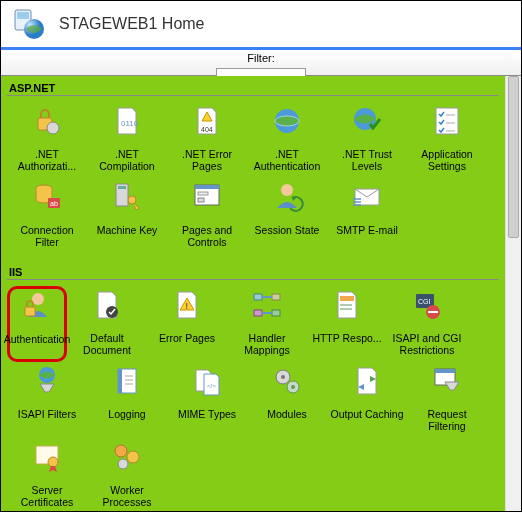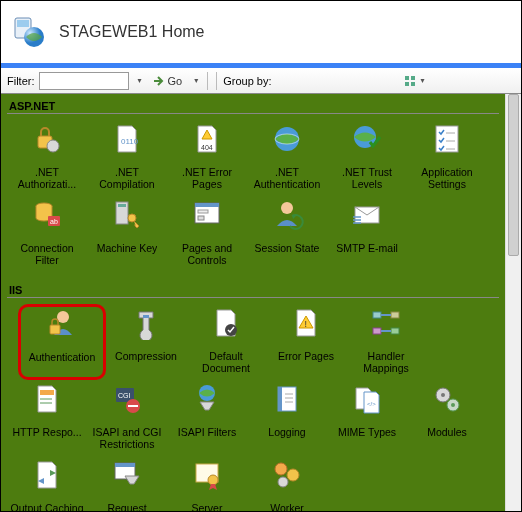--- a/index.html
+++ b/index.html
@@ -11,36 +11,37 @@
   height: 512px;
   border: 1px solid #000;
   overflow: hidden;
   display: flex;
   flex-direction: column;
 }
 .header {
   display: flex;
   align-items: center;
   gap: 10px;
-  padding: 12px 8px;
-  border-bottom: 5px solid #3b82f6;
+  padding: 4px 8px;
+  border-bottom: 3px solid #3b82f6;
 }
 .header-icon {
   width: 40px; height: 38px;
   display: flex; align-items: center; justify-content: center;
 }
 .header-title { font-size: 16px; color: #333; }
 .toolbar {
   display: flex;
   align-items: center;
   gap: 4px;
   padding: 2px 6px;
   border-bottom: 1px solid #888;
   background: linear-gradient(#fff,#f0f0f0);
   height: 26px;
+  flex-direction: column;
 }
 .toolbar-label { color: #000; }
 .toolbar input[type=text] {
   width: 90px; height: 18px;
   border: 1px solid #999;
   padding: 0 3px;
   font-size: 11px;
 }
 .toolbar select {
   height: 19px;
@@ -57,21 +58,21 @@
   cursor: pointer;
   color: #333;
 }
 .tbtn svg { width: 14px; height: 14px; }
 .sep { width: 1px; height: 18px; background: #bbb; margin: 0 2px;}
 .content {
   flex: 1;
   overflow: hidden;
   position: relative;
   padding: 4px 0 0 6px;
-  background: #4d7c0f;
+  background: #84cc16;
 }
 .scrollbar {
   position: absolute; right: 0; top: 0; bottom: 0; width: 16px;
   background: #f0f0f0;
   border-left: 1px solid #ddd;
 }
 .scrollbar::before {
   content: ""; position: absolute; top: 0; left: 2px; right: 2px; height: 160px;
   background: #d0d0d0; border: 1px solid #aaa; border-radius: 2px;
 }
@@ -92,22 +93,21 @@
   display: flex; flex-direction: column; align-items: center;
   text-align: center;
   padding: 2px 2px 6px 2px;
   cursor: pointer;
   gap: 8px;
 }
 .item.highlighted {
   border: 3px solid #d90000;
   border-radius: 10px;
   padding: 0;
-  width: 88px;
-  margin-left: 11px;
+  width: 60px;
 }
 .icon {
   width: 34px; height: 34px;
   display: flex; align-items: center; justify-content: center;
   margin-bottom: 2px;
 }
 .label {
   font-size: 10.5px;
   line-height: 12px;
   color: #000;
@@ -297,29 +297,20 @@
             <path d="M9 28q9-12 18 0z" fill="#5a8fc9"></path>
             <rect x="5" y="18" width="10" height="9" rx="1" fill="#f3c34a" stroke="#b8892a"></rect>
             <path d="M7 18v-3a3 3 0 0 1 6 0v3" fill="none" stroke="#b8892a" stroke-width="1.5"></path>
           </svg>
         </div>
       <div class="label">Authentication</div>
     </div>
     <div class="item">
       <div class="icon">
           <svg viewBox="0 0 34 34">
-            <path d="M10 6h14v6h-4v12a6 6 0 1 1-6 0V12h-4z" fill="#d8d8d8" stroke="#777"></path>
-            <rect x="14" y="9" width="6" height="3" fill="#6495c9"></rect>
-          </svg>
-        </div>
-      <div class="label">Compression</div>
-    </div>
-    <div class="item">
-      <div class="icon">
-          <svg viewBox="0 0 34 34">
             <path d="M8 4h14l4 4v22H8z" fill="#fff" stroke="#999"></path>
             <circle cx="22" cy="24" r="6" fill="#444"></circle>
             <path d="M19 24l2 2 4-5" stroke="#fff" stroke-width="1.5" fill="none"></path>
           </svg>
         </div>
       <div class="label">Default Document</div>
     </div>
     <div class="item">
       <div class="icon">
           <svg viewBox="0 0 34 34">

